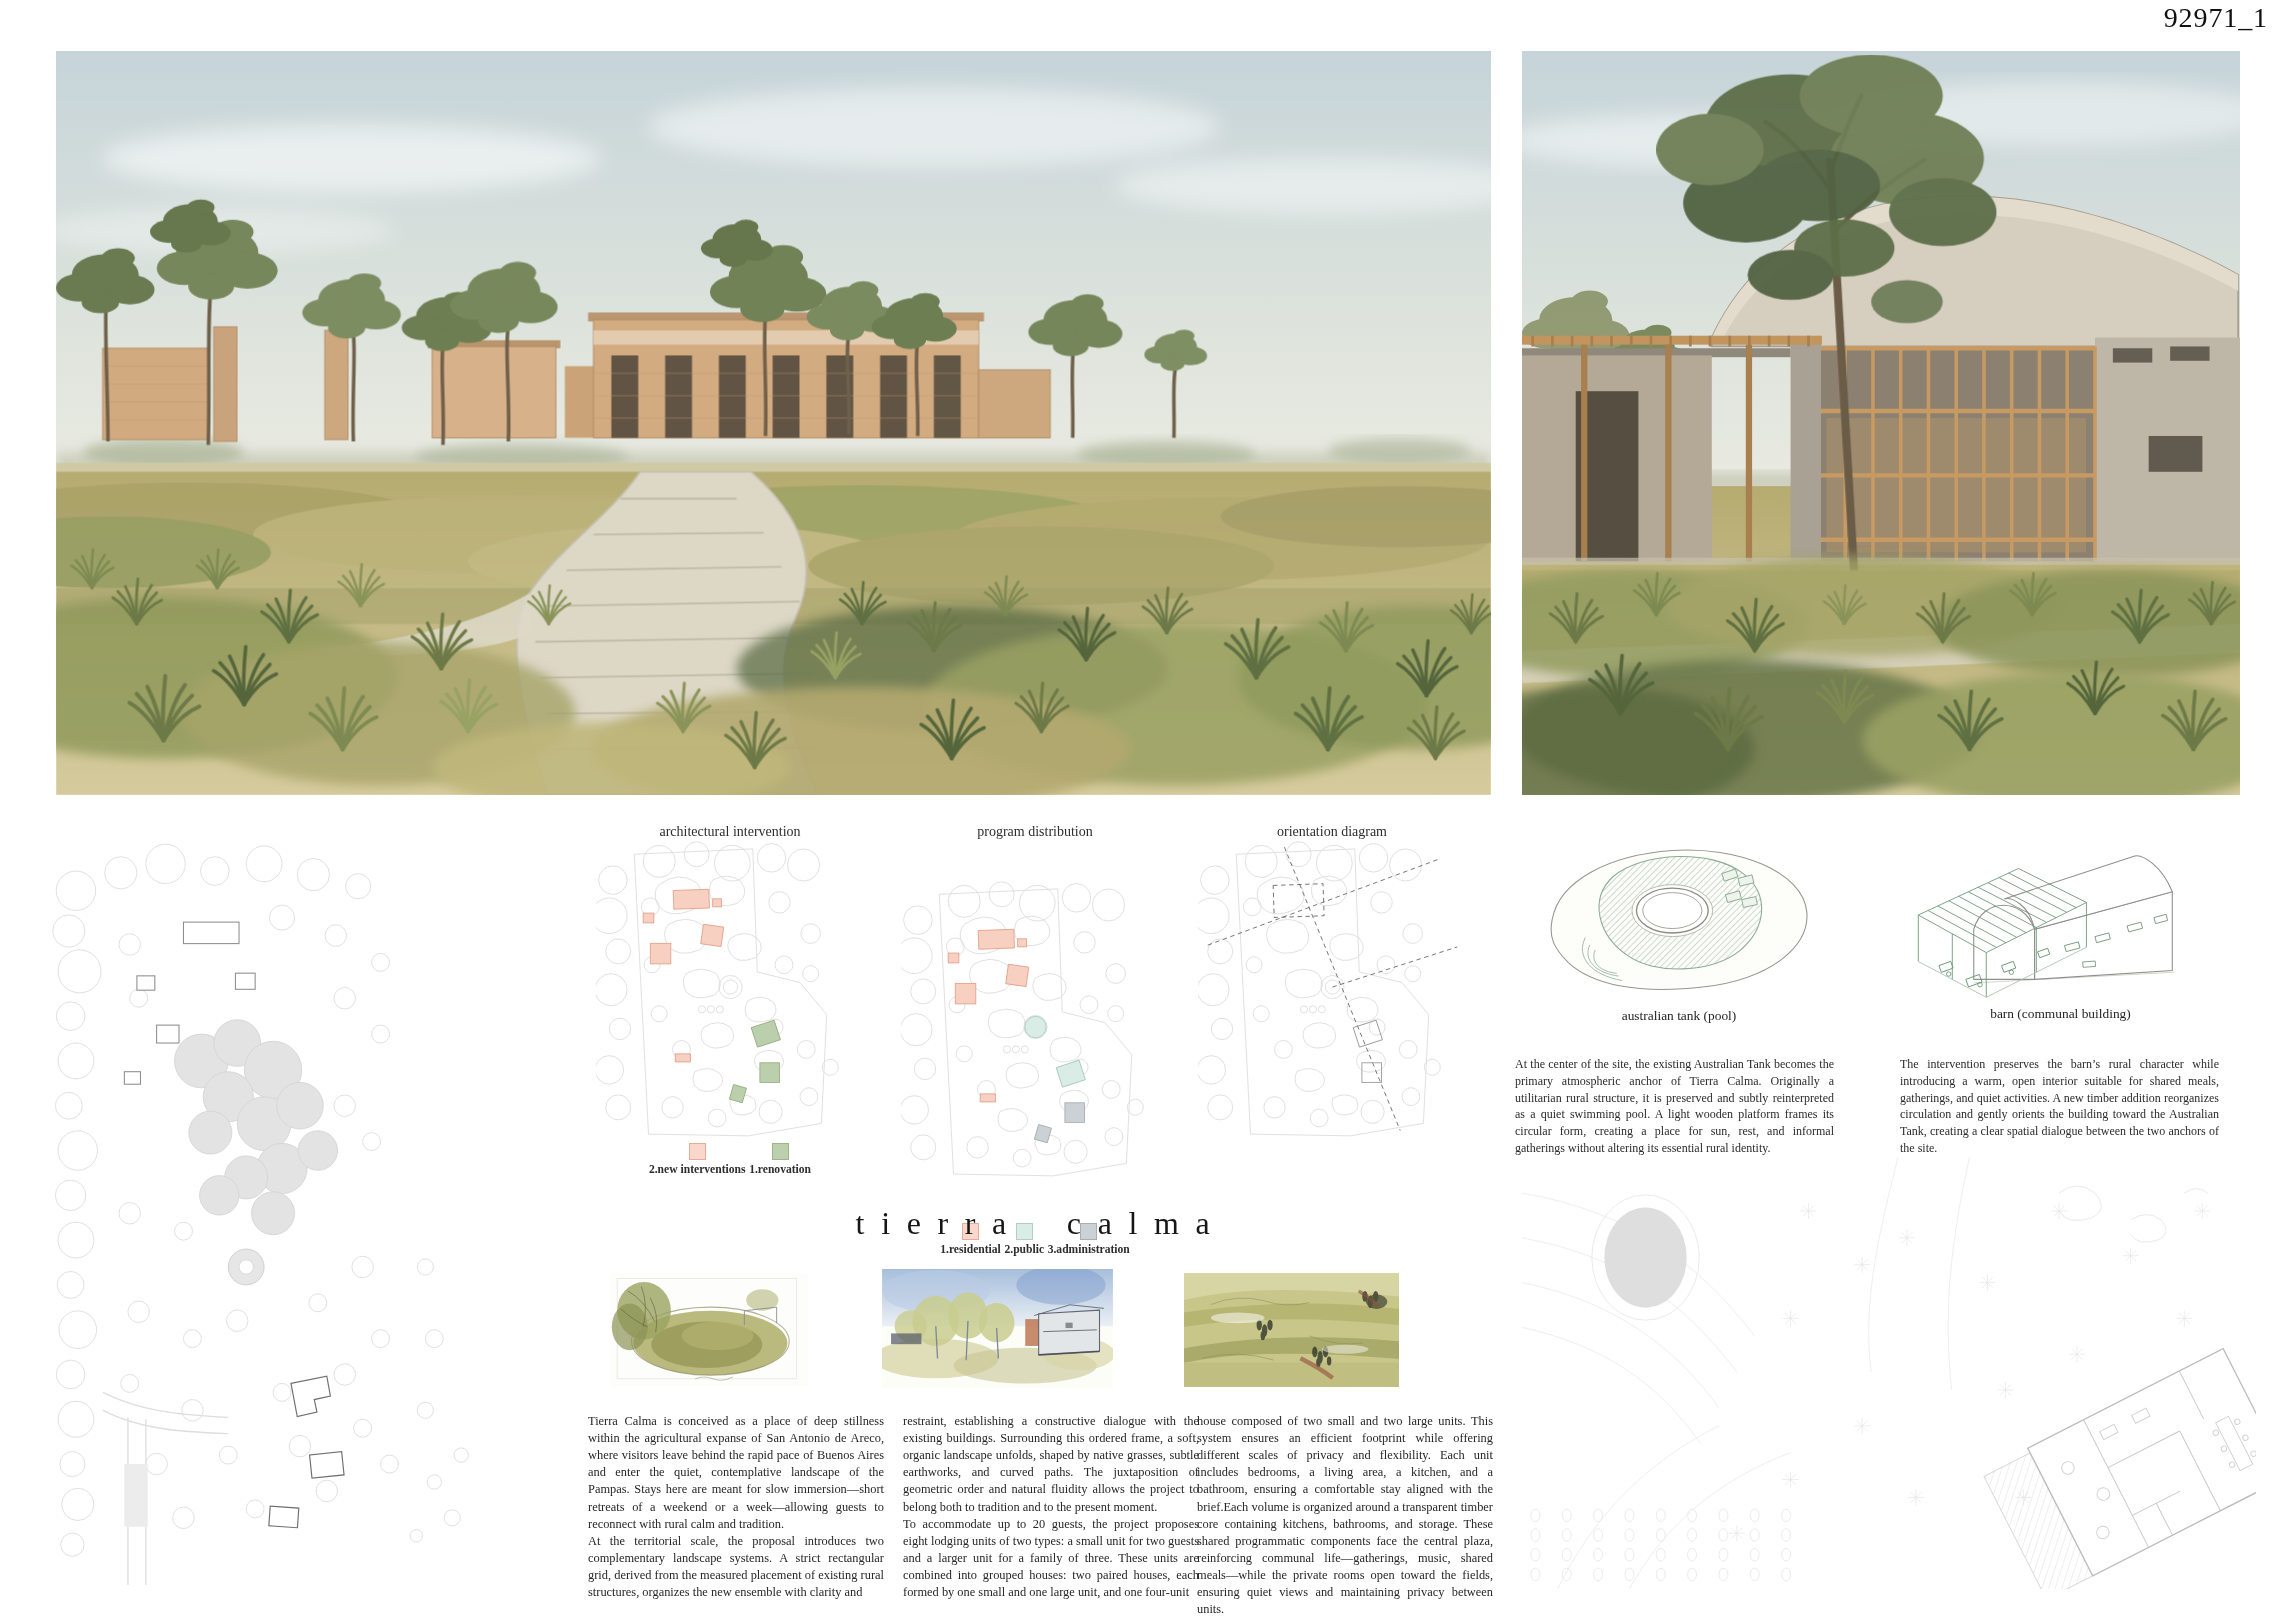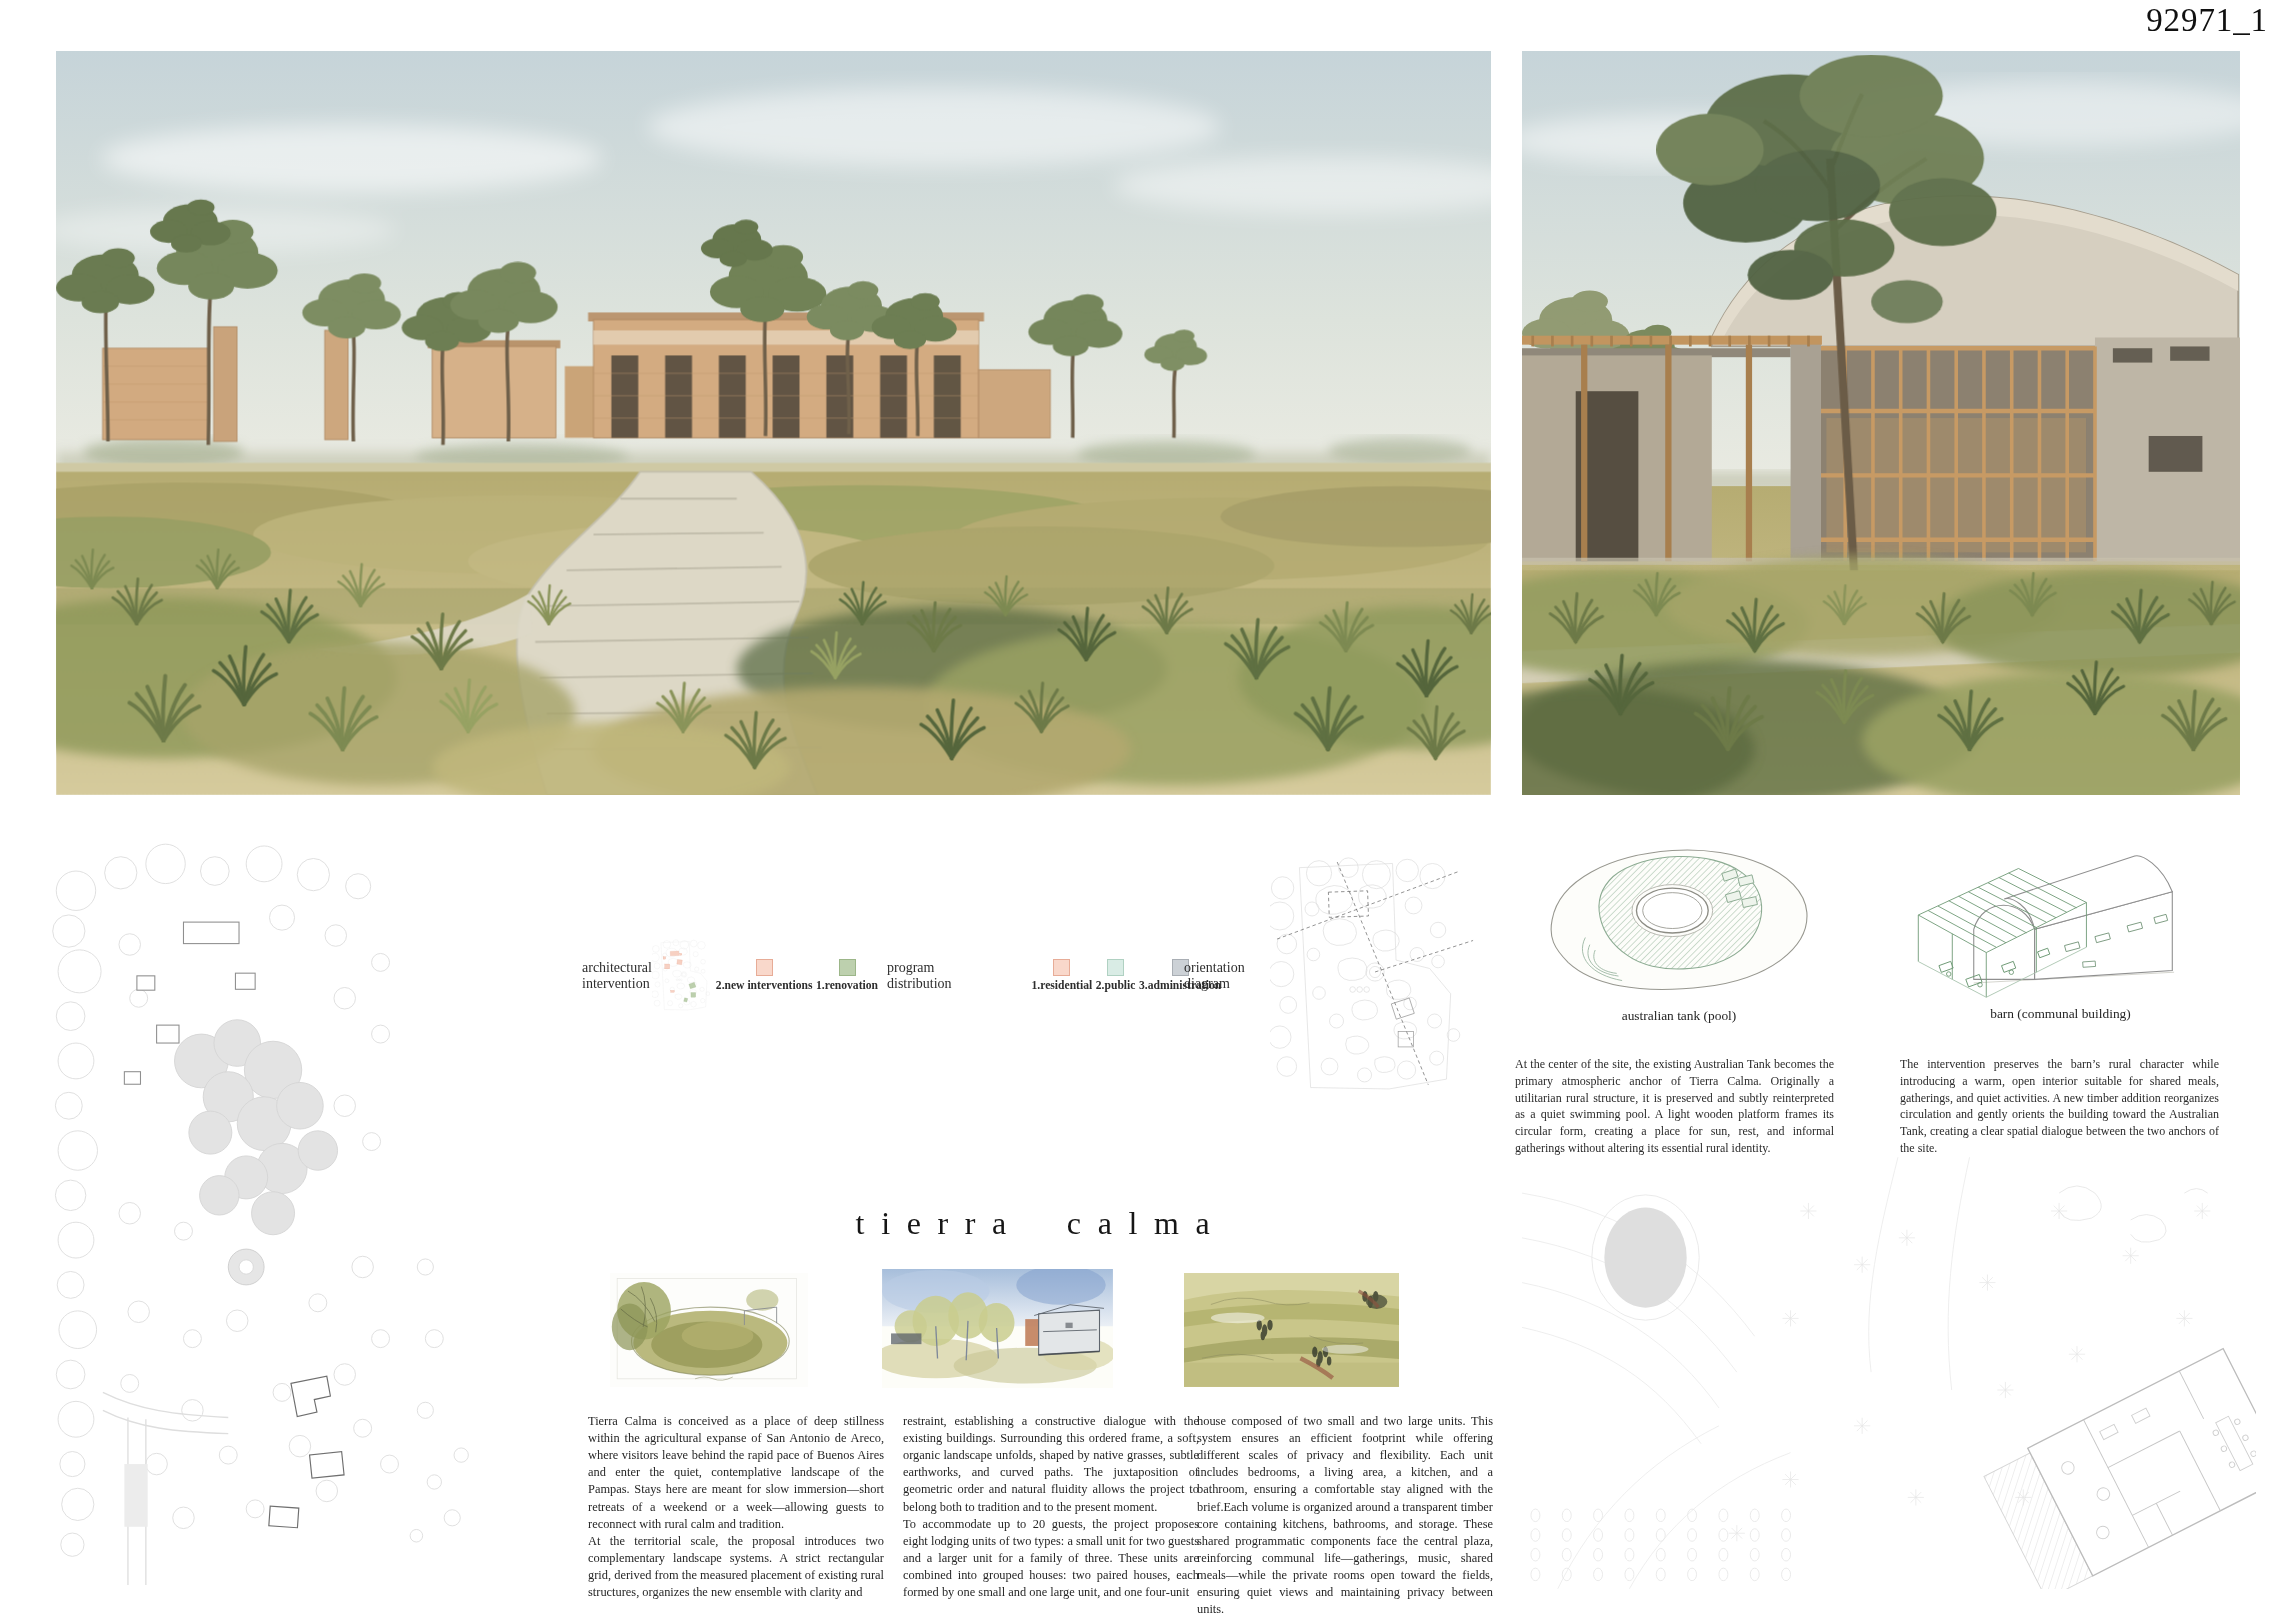--- a/index.html
+++ b/index.html
@@ -1,25 +1,25 @@
 <!DOCTYPE html>
 <html style="font-size:14.3px"><head>
 <meta charset="utf-8">
 <style>
   html,body{margin:0;padding:0;background:#ffffff;}
   .board{position:relative;width:2293px;height:1619px;background:#ffffff;
          font-family:"Liberation Serif",serif;color:#222;overflow:hidden;}
-  .board-id{position:absolute;top:1.8px;right:25px;font-size:33px;letter-spacing:0.9px;color:#101010;}
+  .board-id{position:absolute;top:1.8px;right:25px;font-size:28px;letter-spacing:0.9px;color:#101010;}
   figure{margin:0;}
   .render{position:absolute;overflow:hidden;background:#eef0ea;}
   .render svg{display:block;width:100%;height:100%;}
   .render-left{left:56px;top:51px;width:1435px;height:744px;}
   .render-right{left:1522px;top:51px;width:718px;height:744px;}
   .siteplan-left{position:absolute;left:49px;top:837px;width:475px;height:748px;}
-  .diagram{position:absolute;top:824px;width:296px;display:flex;flex-direction:row;align-items:center;}
+  .diagram{position:absolute;top:824px;width:296px;display:flex;flex-direction:column;align-items:center;}
   .diagram h3{margin:0;font-weight:normal;font-size:14px;color:#2d2d2d;}
   .diagram svg{width:269px;height:303px;}
   .legend{display:flex;align-items:flex-end;gap:3.6px;margin-top:0;}
   .legend-item{display:flex;flex-direction:column;align-items:center;gap:2.7px;}
   .swatch{display:inline-block;width:15px;height:15px;}
   .legend-label{font-size:11.6px;white-space:nowrap;color:#2d2d2d;font-weight:bold;}
   .d1{left:582px;} .d2{left:887px;gap:40px;} .d3{left:1184px;}
   .axon{position:absolute;display:flex;flex-direction:column;align-items:center;}
   .axon-tank{left:1527px;top:837px;width:304px;}
   .axon-barn{left:1897px;top:829px;width:327px;}

